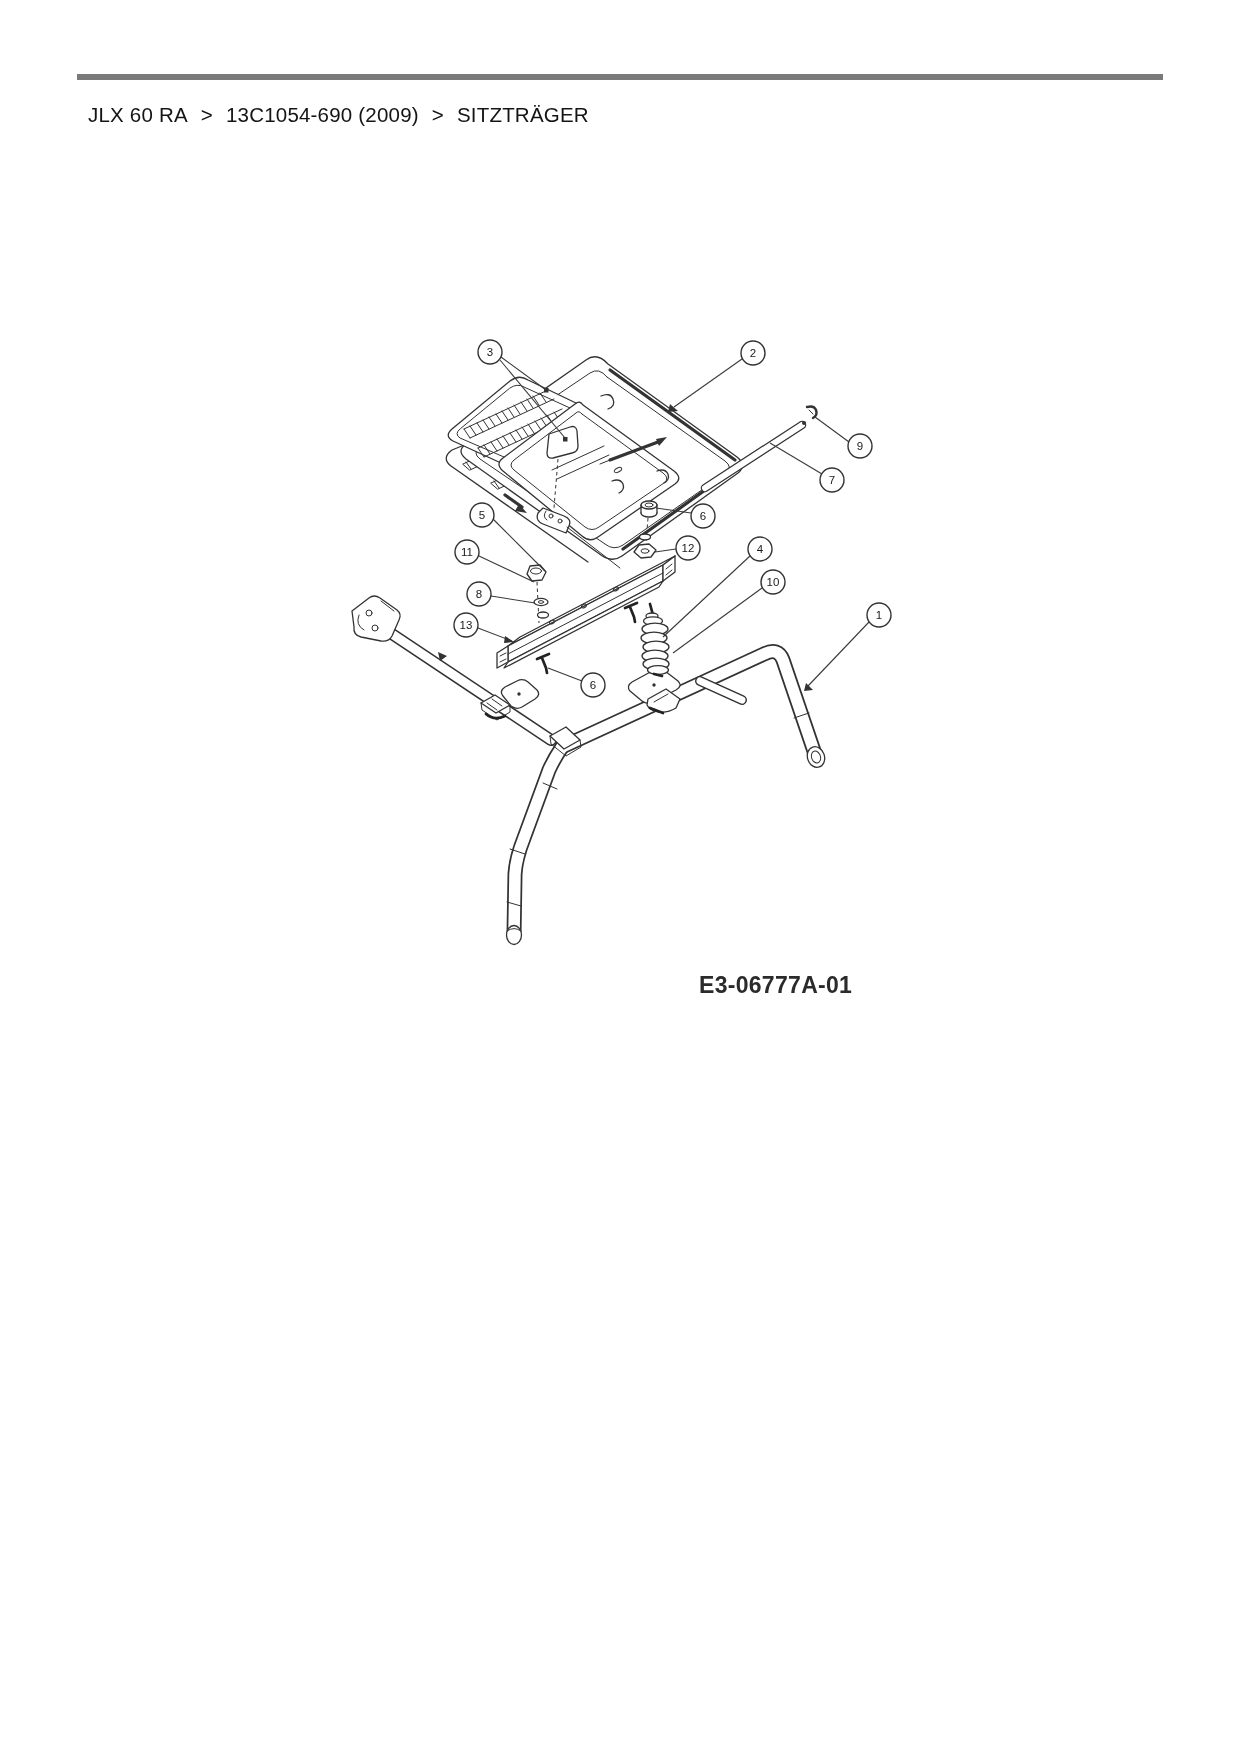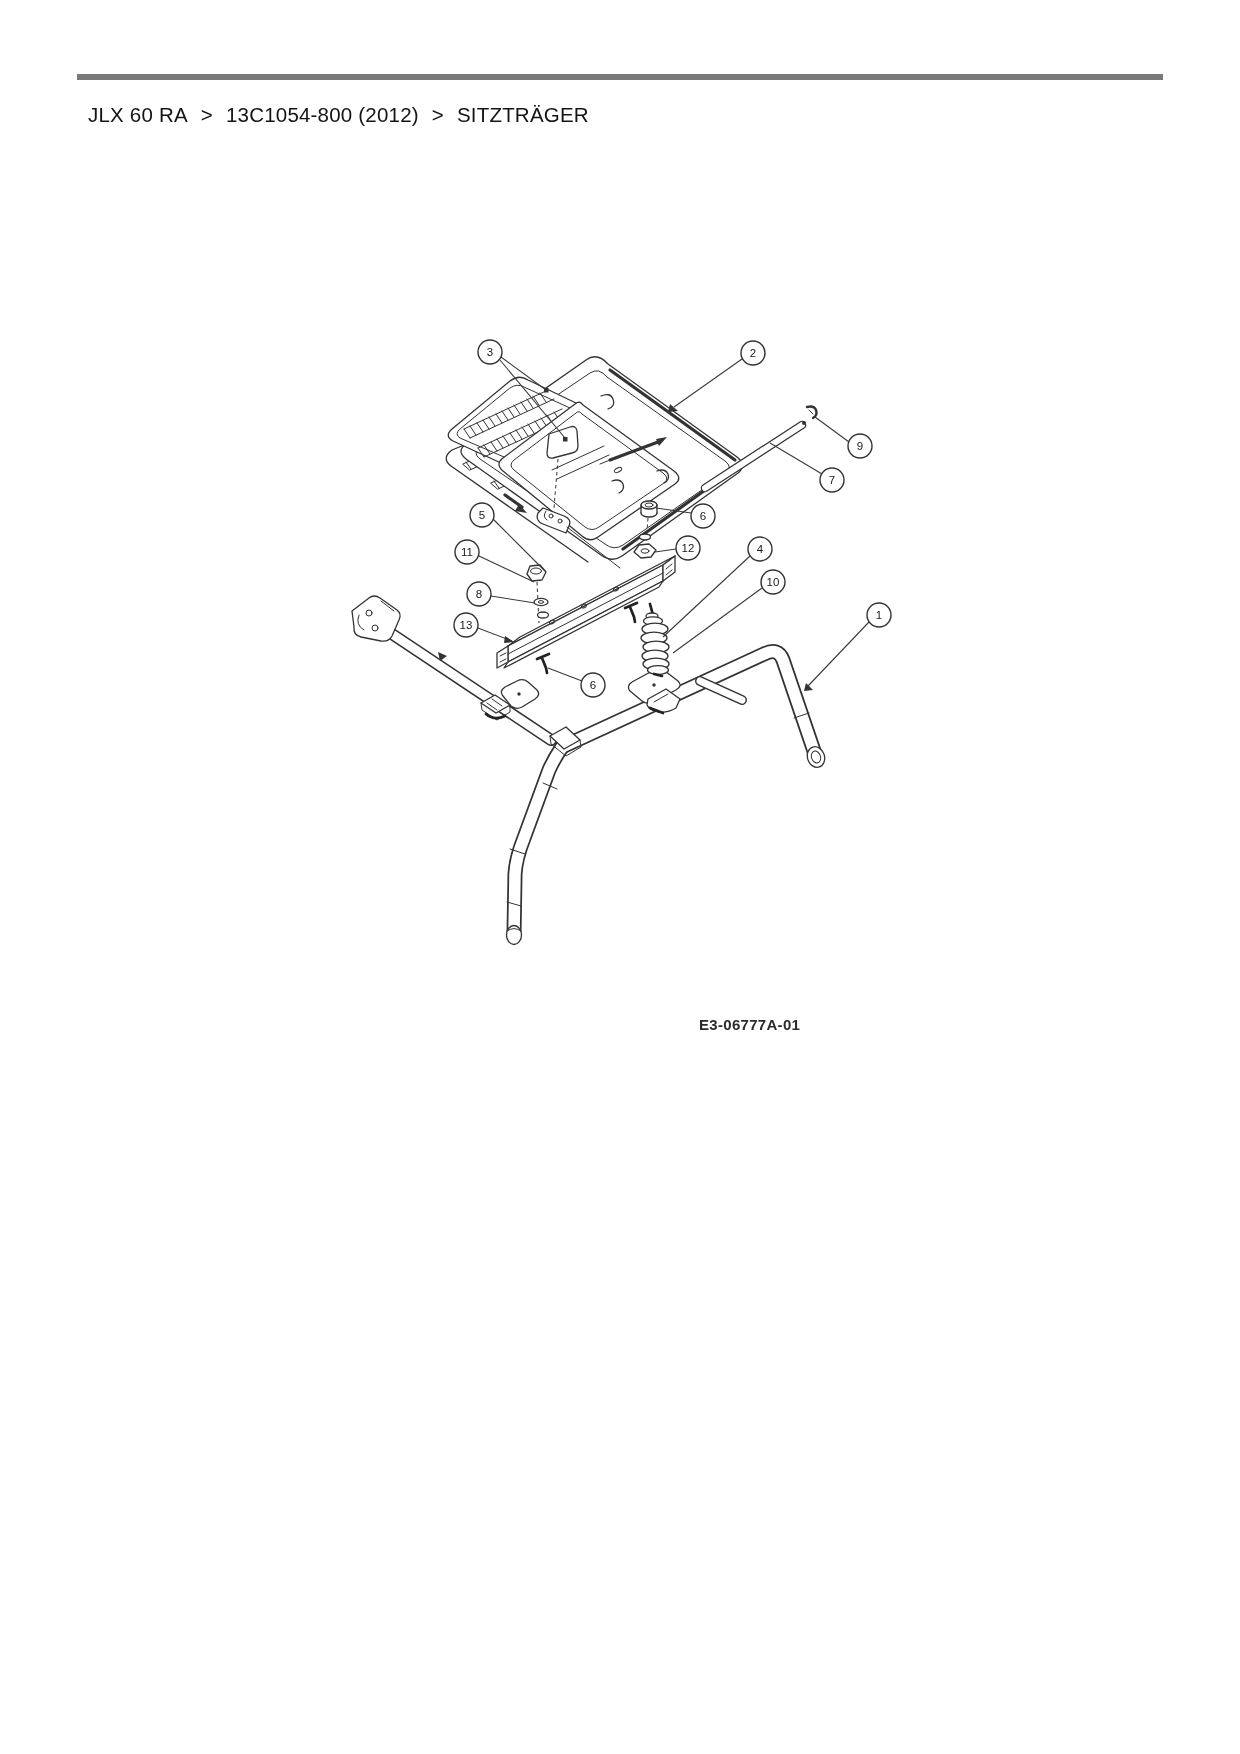--- a/index.html
+++ b/index.html
@@ -3,21 +3,21 @@
 <meta charset="utf-8">
 <style>
   html,body{margin:0;padding:0;background:#fff;}
   .page{position:relative;width:1240px;height:1332px;background:#ffffff;overflow:hidden;
         font-family:"Liberation Sans",sans-serif;}
   .top-rule{position:absolute;left:77px;top:74px;width:1086px;height:6px;background:#7a7a7a;}
   .breadcrumb{position:absolute;left:88px;top:103px;display:flex;gap:13px;align-items:baseline;
               font-size:20.5px;color:#141414;letter-spacing:0.2px;white-space:nowrap;}
   .breadcrumb .sep{color:#141414;}
   .crumb{cursor:pointer;}
-  .diagram-code{position:absolute;left:699px;top:1016px;font-size:15px;font-weight:700;
+  .diagram-code{position:absolute;left:699px;top:972px;font-size:23px;font-weight:700;
                 color:#2b2b2b;letter-spacing:0.3px;}
   svg{position:absolute;left:0;top:0;}
   .ln{stroke:#333;fill:none;stroke-width:1.3;stroke-linecap:round;stroke-linejoin:round;}
   .ln1{stroke:#333;fill:none;stroke-width:1;stroke-linecap:round;}
   .wf{fill:#fff;stroke:#333;stroke-width:1.3;stroke-linejoin:round;}
   .thick{stroke:#333;stroke-width:3.2;fill:none;stroke-linecap:round;}
   .dk{fill:#333;stroke:none;}
   .dash{stroke:#333;stroke-width:1;fill:none;stroke-dasharray:3.5 3;}
   .leader{stroke:#3a3a3a;stroke-width:1.1;fill:none;}
   .co{fill:#fff;stroke:#333;stroke-width:1.4;}
@@ -35,21 +35,21 @@
 </head>
 <body>
 
 <div class="page">
 
   <div class="top-rule"></div>
 
   <div class="breadcrumb">
     <span class="crumb">JLX 60 RA</span>
     <span class="sep">&gt;</span>
-    <span class="crumb">13C1054-800 (2012)</span>
+    <span class="crumb">13C1054-690 (2009)</span>
     <span class="sep">&gt;</span>
     <span class="crumb">SITZTRÄGER</span>
   </div>
 
   <svg width="1240" height="1754" viewBox="0 0 1240 1754">
 
     <g>
       <path class="band-d" d="M374 622 L551 740"></path>
       <path class="band-w" d="M374 622 L551 740"></path>
       <path class="wf" d="M352 611 L369 598 Q374 594 380 598 L397 610 Q402 614 399 620 L392 636 Q389 642 381 641 L361 637 Q353 635 354 627 Z"></path>

